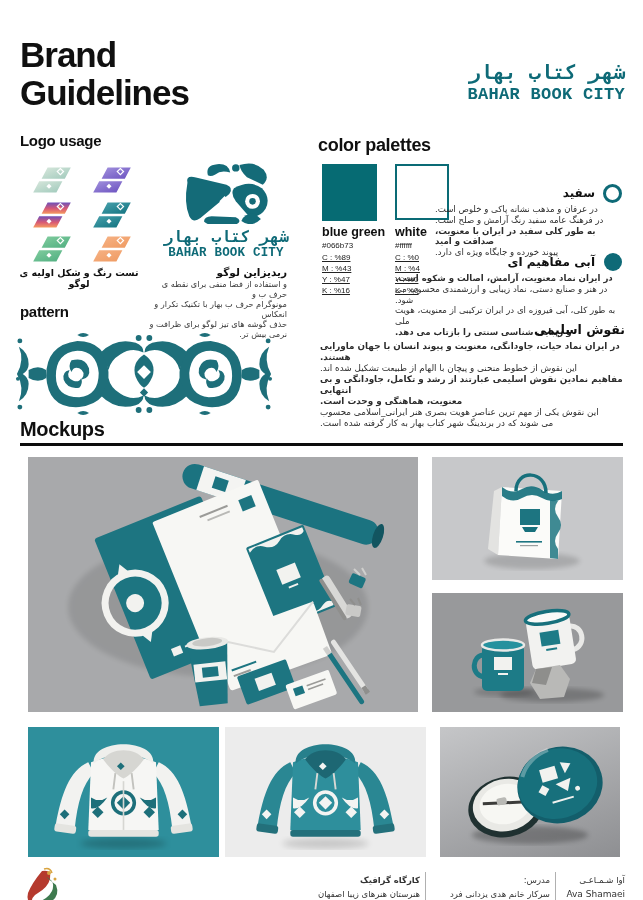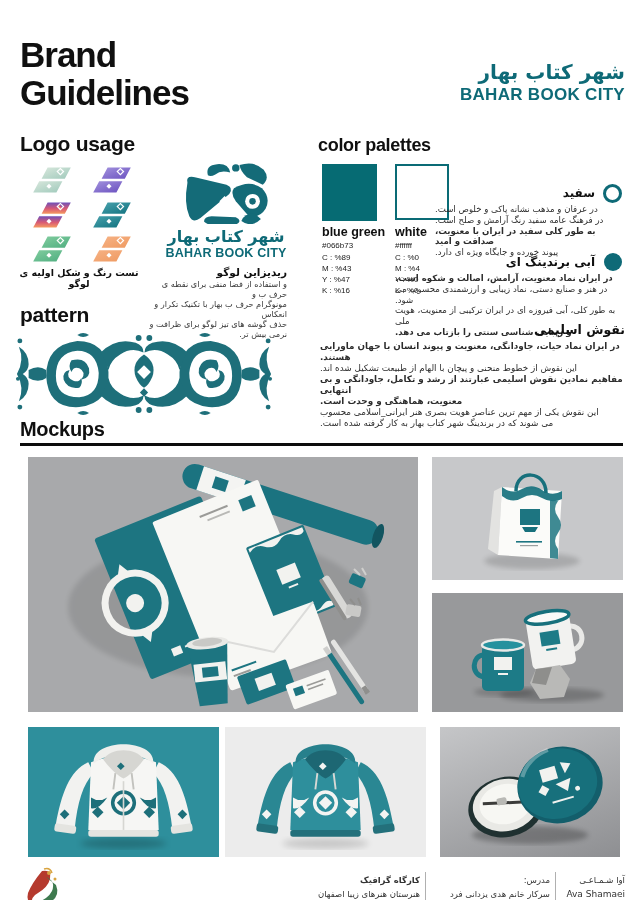--- a/index.html
+++ b/index.html
@@ -1,46 +1,46 @@
 <!DOCTYPE html>
 <html lang="en"><head>
 <meta charset="utf-8">
 <style>
   html,body{margin:0;padding:0;background:#fff;}
   .page{position:relative;width:643px;height:900px;background:#ffffff;overflow:hidden;
         font-family:"Liberation Sans","DejaVu Sans",sans-serif;color:#101010;margin-top:24px;}
   .abs{position:absolute;}
   .fa{font-family:"DejaVu Sans","Liberation Sans",sans-serif;direction:rtl;}
-  .teal{color:#0e6a77;}
+  .teal{color:#0e6a77;font-family:Liberation Mono, monospace;}
   .b{font-weight:bold;}
 
   
   .main-title{left:20px;top:12px;font-size:35px;line-height:38px;font-weight:bold;letter-spacing:-1px;white-space:pre-line;}
   .brand-fa{right:18px;top:36px;font-size:20px;font-weight:bold;text-align:right;}
   .brand-en{right:18px;top:61px;font-size:17px;font-weight:bold;letter-spacing:.3px;}
 
   
-  .h2{font-weight:bold;font-size:21px;letter-spacing:-.3px;}
+  .h2{font-weight:bold;font-size:15px;letter-spacing:-.3px;}
 
   
   .tile{position:absolute;width:46px;height:32px;}
   .grid-caption{left:18px;top:243px;width:122px;text-align:center;font-size:9.5px;font-weight:bold;}
 
   
   .mainlogo-fa{left:163px;top:203px;width:126px;text-align:center;font-size:16px;font-weight:bold;}
   .mainlogo-en{left:155px;top:222px;width:142px;text-align:center;font-size:12.5px;font-weight:bold;letter-spacing:.2px;}
   .redesign-h{right:356px;top:242px;font-size:10.5px;font-weight:bold;text-align:left;}
   .redesign-p{right:356px;top:255px;width:140px;text-align:right;font-size:8.2px;line-height:10px;color:#3a3a3a;}
 
   
   .swatch{position:absolute;width:55px;height:57px;}
   .swatch.white-sw{border:2.5px solid #0a6b75;width:50px;height:52px;background:#fff;}
   .sw-label{position:absolute;font-size:12.5px;font-weight:bold;}
   .sw-hex{position:absolute;font-size:8px;color:#222;}
-  .sw-cmyk{position:absolute;font-size:8px;line-height:11px;color:#222;}
+  .sw-cmyk{position:absolute;font-size:8px;line-height:11px;color:#222;text-decoration:underline;}
 
   
   .note-title{position:absolute;font-size:12px;font-weight:bold;text-align:right;}
   .note-p{position:absolute;text-align:left;font-size:8.6px;line-height:10.8px;color:#2c2c2c;}
   .dot-icon{position:absolute;width:13px;height:13px;border-radius:50%;}
   .dot-outline{border:3.5px solid #0e6a77;background:#fff;}
   .dot-fill{width:18px;height:18px;background:#0e6a77;}
 
   
   .rule{left:20px;top:419px;width:603px;height:3px;background:#0c0c0c;}
@@ -176,21 +176,21 @@
   <div class="dot-icon dot-outline" style="right:21px;top:160px"></div>
   <div class="note-title fa" style="right:48px;top:162px">سفید</div>
   <div class="note-p fa" style="right:18px;top:180px;width:190px">
     <div>در عرفان و مذهب نشانه پاکی و خلوص است.</div>
     <div>در فرهنگ عامه سفید رنگ آرامش و صلح است.</div>
     <div class="b">به طور کلی سفید در ایران با معنویت، صداقت و امید</div>
     <div>پیوند خورده و جایگاه ویژه ای دارد.</div>
   </div>
 
   <div class="dot-icon dot-fill" style="right:21px;top:229px"></div>
-  <div class="note-title fa" style="right:48px;top:231px">آبی برندینگ ای</div>
+  <div class="note-title fa" style="right:48px;top:231px">آبی مفاهیم ای</div>
   <div class="note-p fa" style="right:18px;top:249px;width:230px">
     <div class="b">در ایران نماد معنویت، آرامش، اصالت و شکوه است.</div>
     <div>در هنر و صنایع دستی، نماد زیبایی و ارزشمندی محسوب می شود.</div>
     <div>به طور کلی، آبی فیروزه ای در ایران ترکیبی از معنویت، هویت ملی</div>
     <div class="b">و زیبایی شناسی سنتی را بازتاب می دهد.</div>
   </div>
 
   <div class="note-title fa" style="right:18px;top:298px;font-size:12.5px">نقوش اسلیمی</div>
   <div class="note-p fa" style="right:18px;top:317px;width:305px;font-size:8.8px;line-height:11px">
     <div class="b">در ایران نماد حیات، جاودانگی، معنویت و پیوند انسان با جهان ماورایی هستند.</div>

